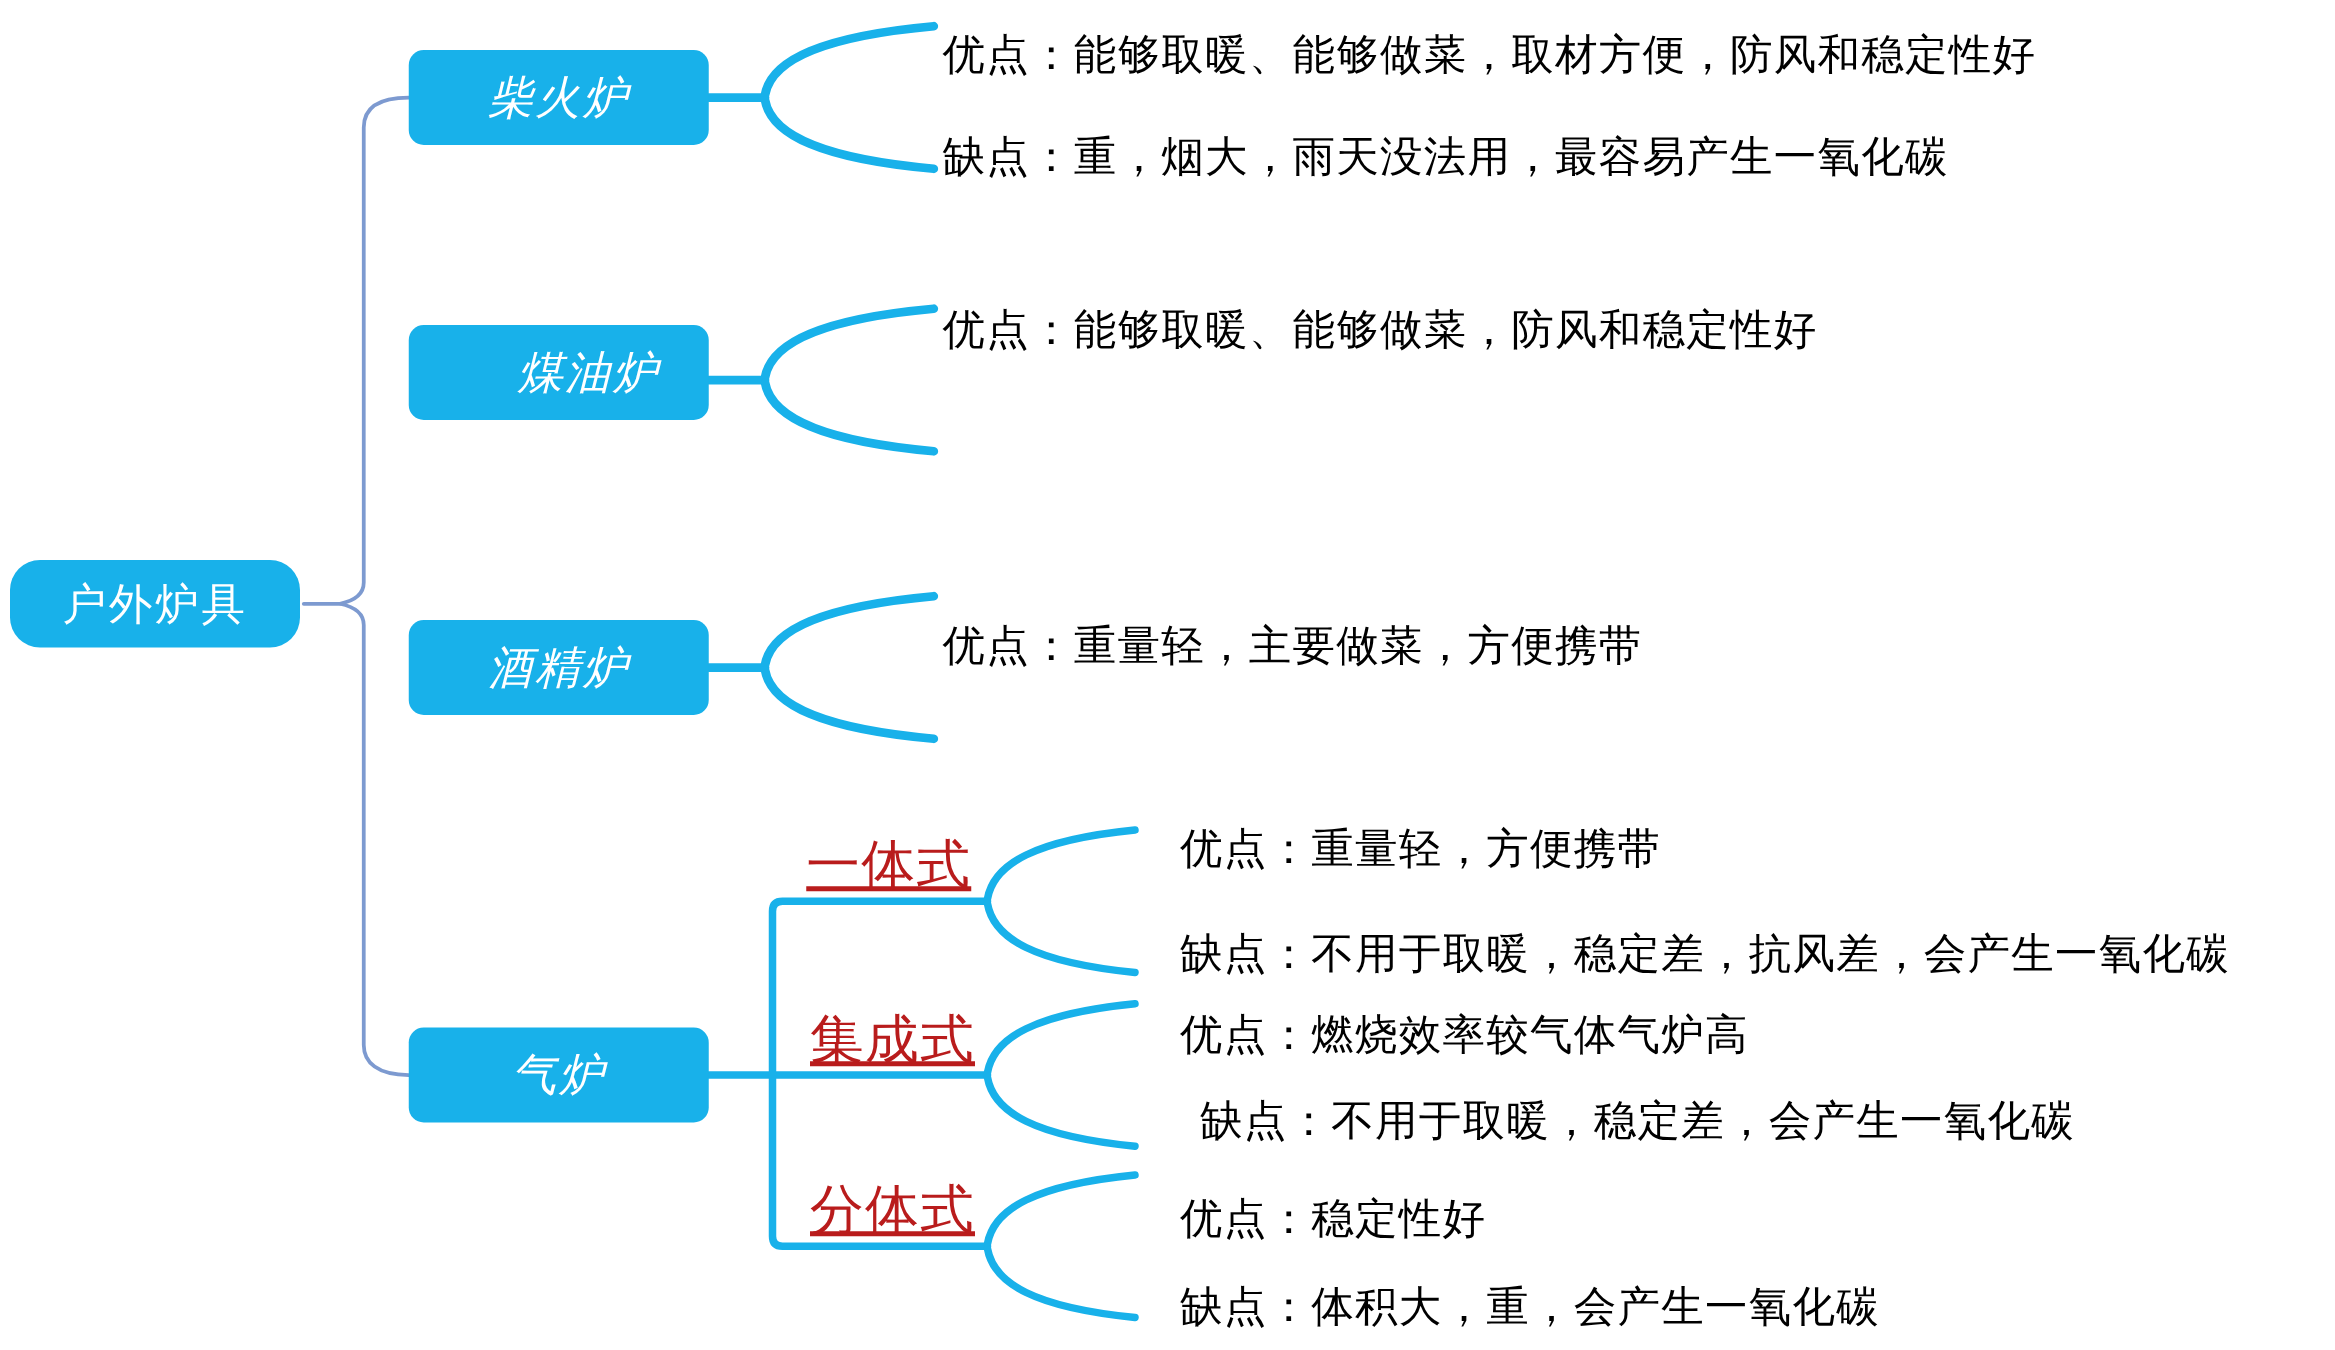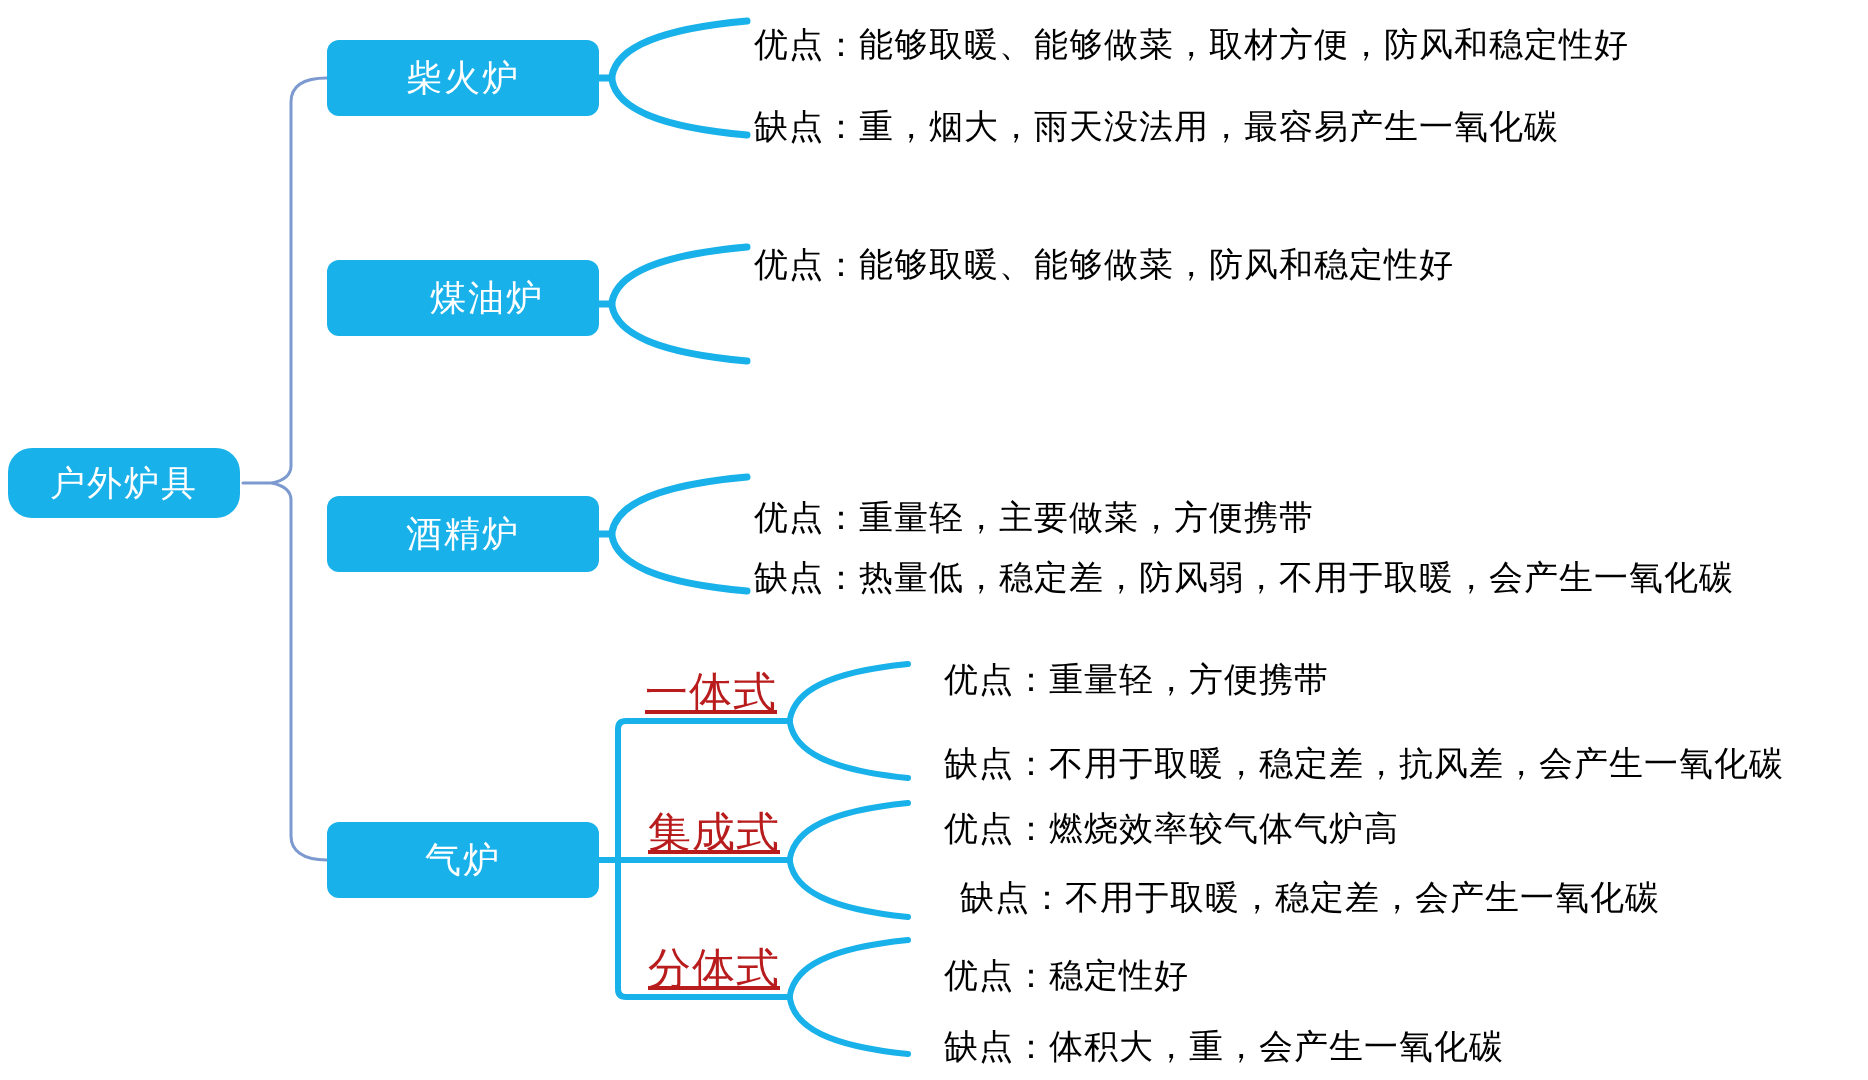--- a/index.html
+++ b/index.html
@@ -18,21 +18,21 @@
     position:absolute;
     background:#18b1ea;
     color:#ffffff;
     border-radius:12px;
     display:flex;align-items:center;justify-content:center;
     font-size:36px;
     letter-spacing:2px;
     box-sizing:border-box;
   }
   .root-node{left:8px;top:448px;width:232px;height:70px;font-size:35px;border-radius:24px;}
-  .child{left:327px;width:272px;height:76px;}
+  .child{left:327px;width:240px;height:76px;font-style:italic;}
   .anno{
     position:absolute;
     color:#000000;
     font-size:34px;
     line-height:48px;
     white-space:nowrap;
     letter-spacing:1px;
   }
   .sublabel{
     position:absolute;
@@ -92,21 +92,20 @@
   <div class="node child" style="top:260px;padding-left:48px;">煤油炉</div>
   <div class="node child" style="top:496px;">酒精炉</div>
   <div class="node child" style="top:822px;">气炉</div>
 
   <div class="anno" style="left:754px;top:20px;">优点：能够取暖、能够做菜，取材方便，防风和稳定性好</div>
   <div class="anno" style="left:754px;top:102px;">缺点：重，烟大，雨天没法用，最容易产生一氧化碳</div>
 
   <div class="anno" style="left:754px;top:240px;">优点：能够取暖、能够做菜，防风和稳定性好</div>
 
   <div class="anno" style="left:754px;top:469px;margin-top:24px;">优点：重量轻，主要做菜，方便携带</div>
-  <div class="anno" style="left:754px;top:553px;">缺点：热量低，稳定差，防风弱，不用于取暖，会产生一氧化碳</div>
 
   <div class="sublabel" style="left:645px;top:672px;">一体式</div>
   <div class="sublabel" style="left:648px;top:812px;">集成式</div>
   <div class="sublabel" style="left:648px;top:948px;">分体式</div>
 
   <div class="anno" style="left:944px;top:655px;">优点：重量轻，方便携带</div>
   <div class="anno" style="left:944px;top:739px;">缺点：不用于取暖，稳定差，抗风差，会产生一氧化碳</div>
 
   <div class="anno" style="left:944px;top:804px;">优点：燃烧效率较气体气炉高</div>
   <div class="anno" style="left:944px;top:873px;margin-left:16px;">缺点：不用于取暖，稳定差，会产生一氧化碳</div>

